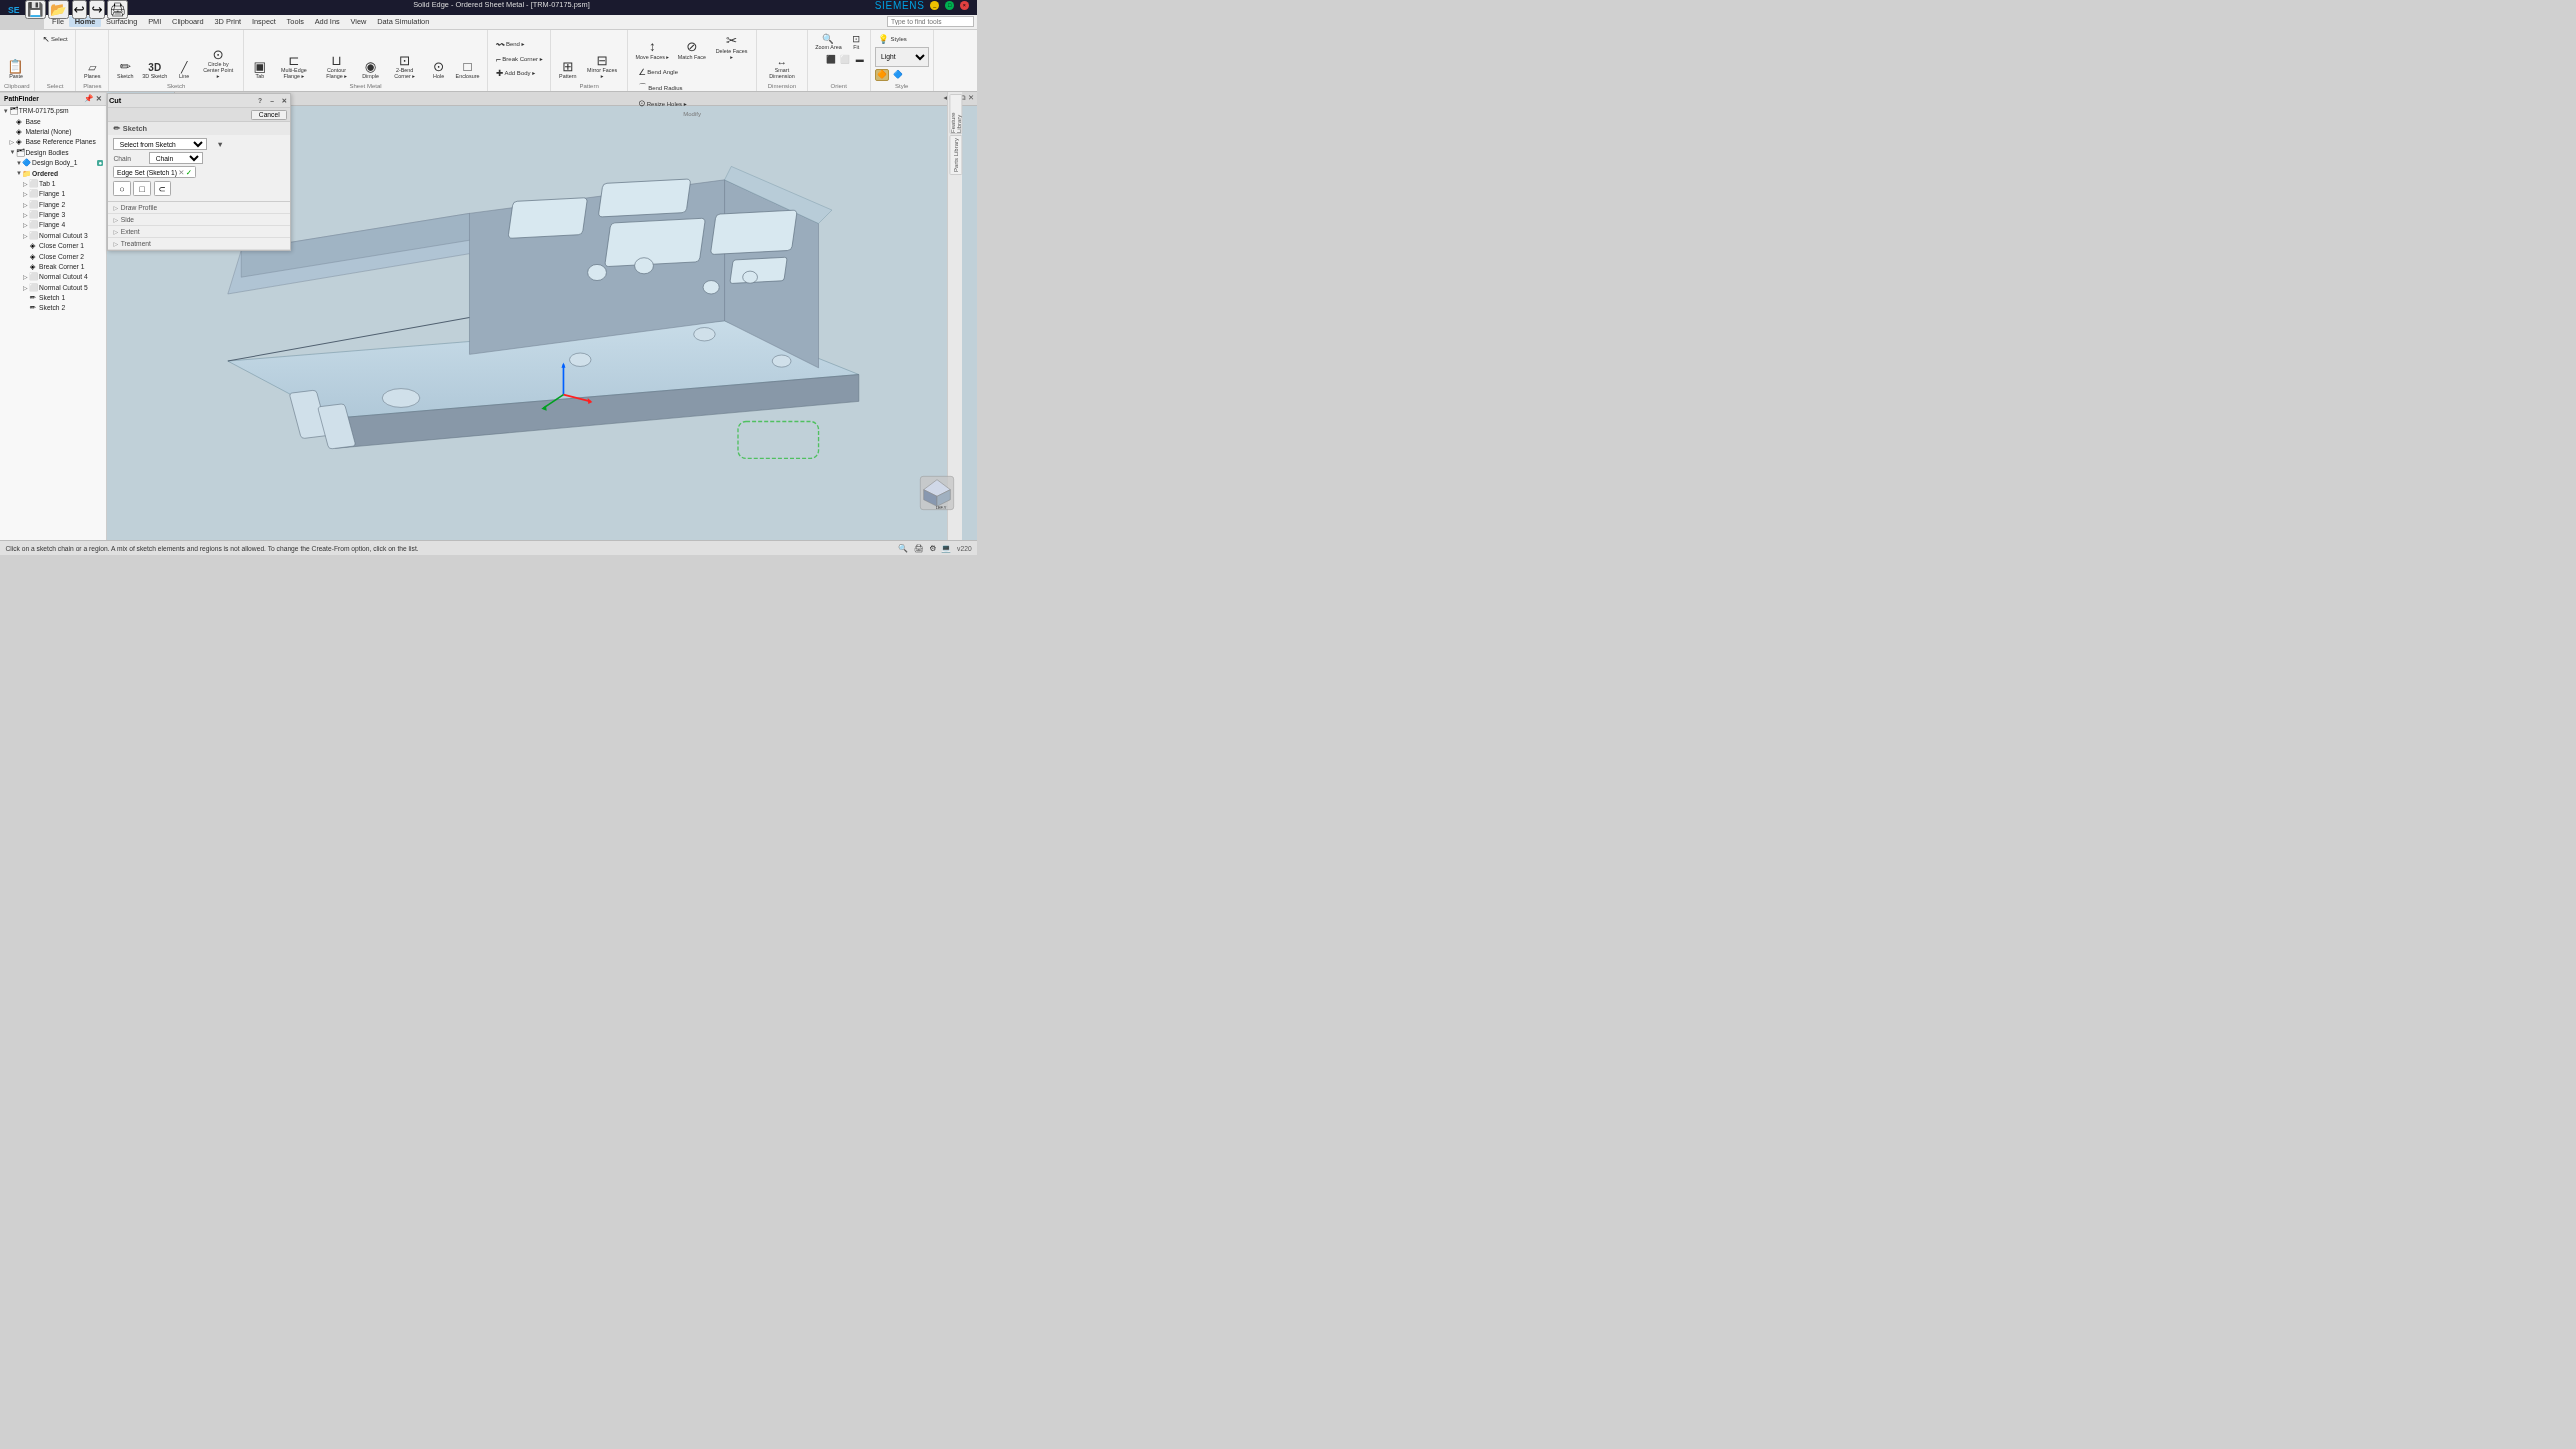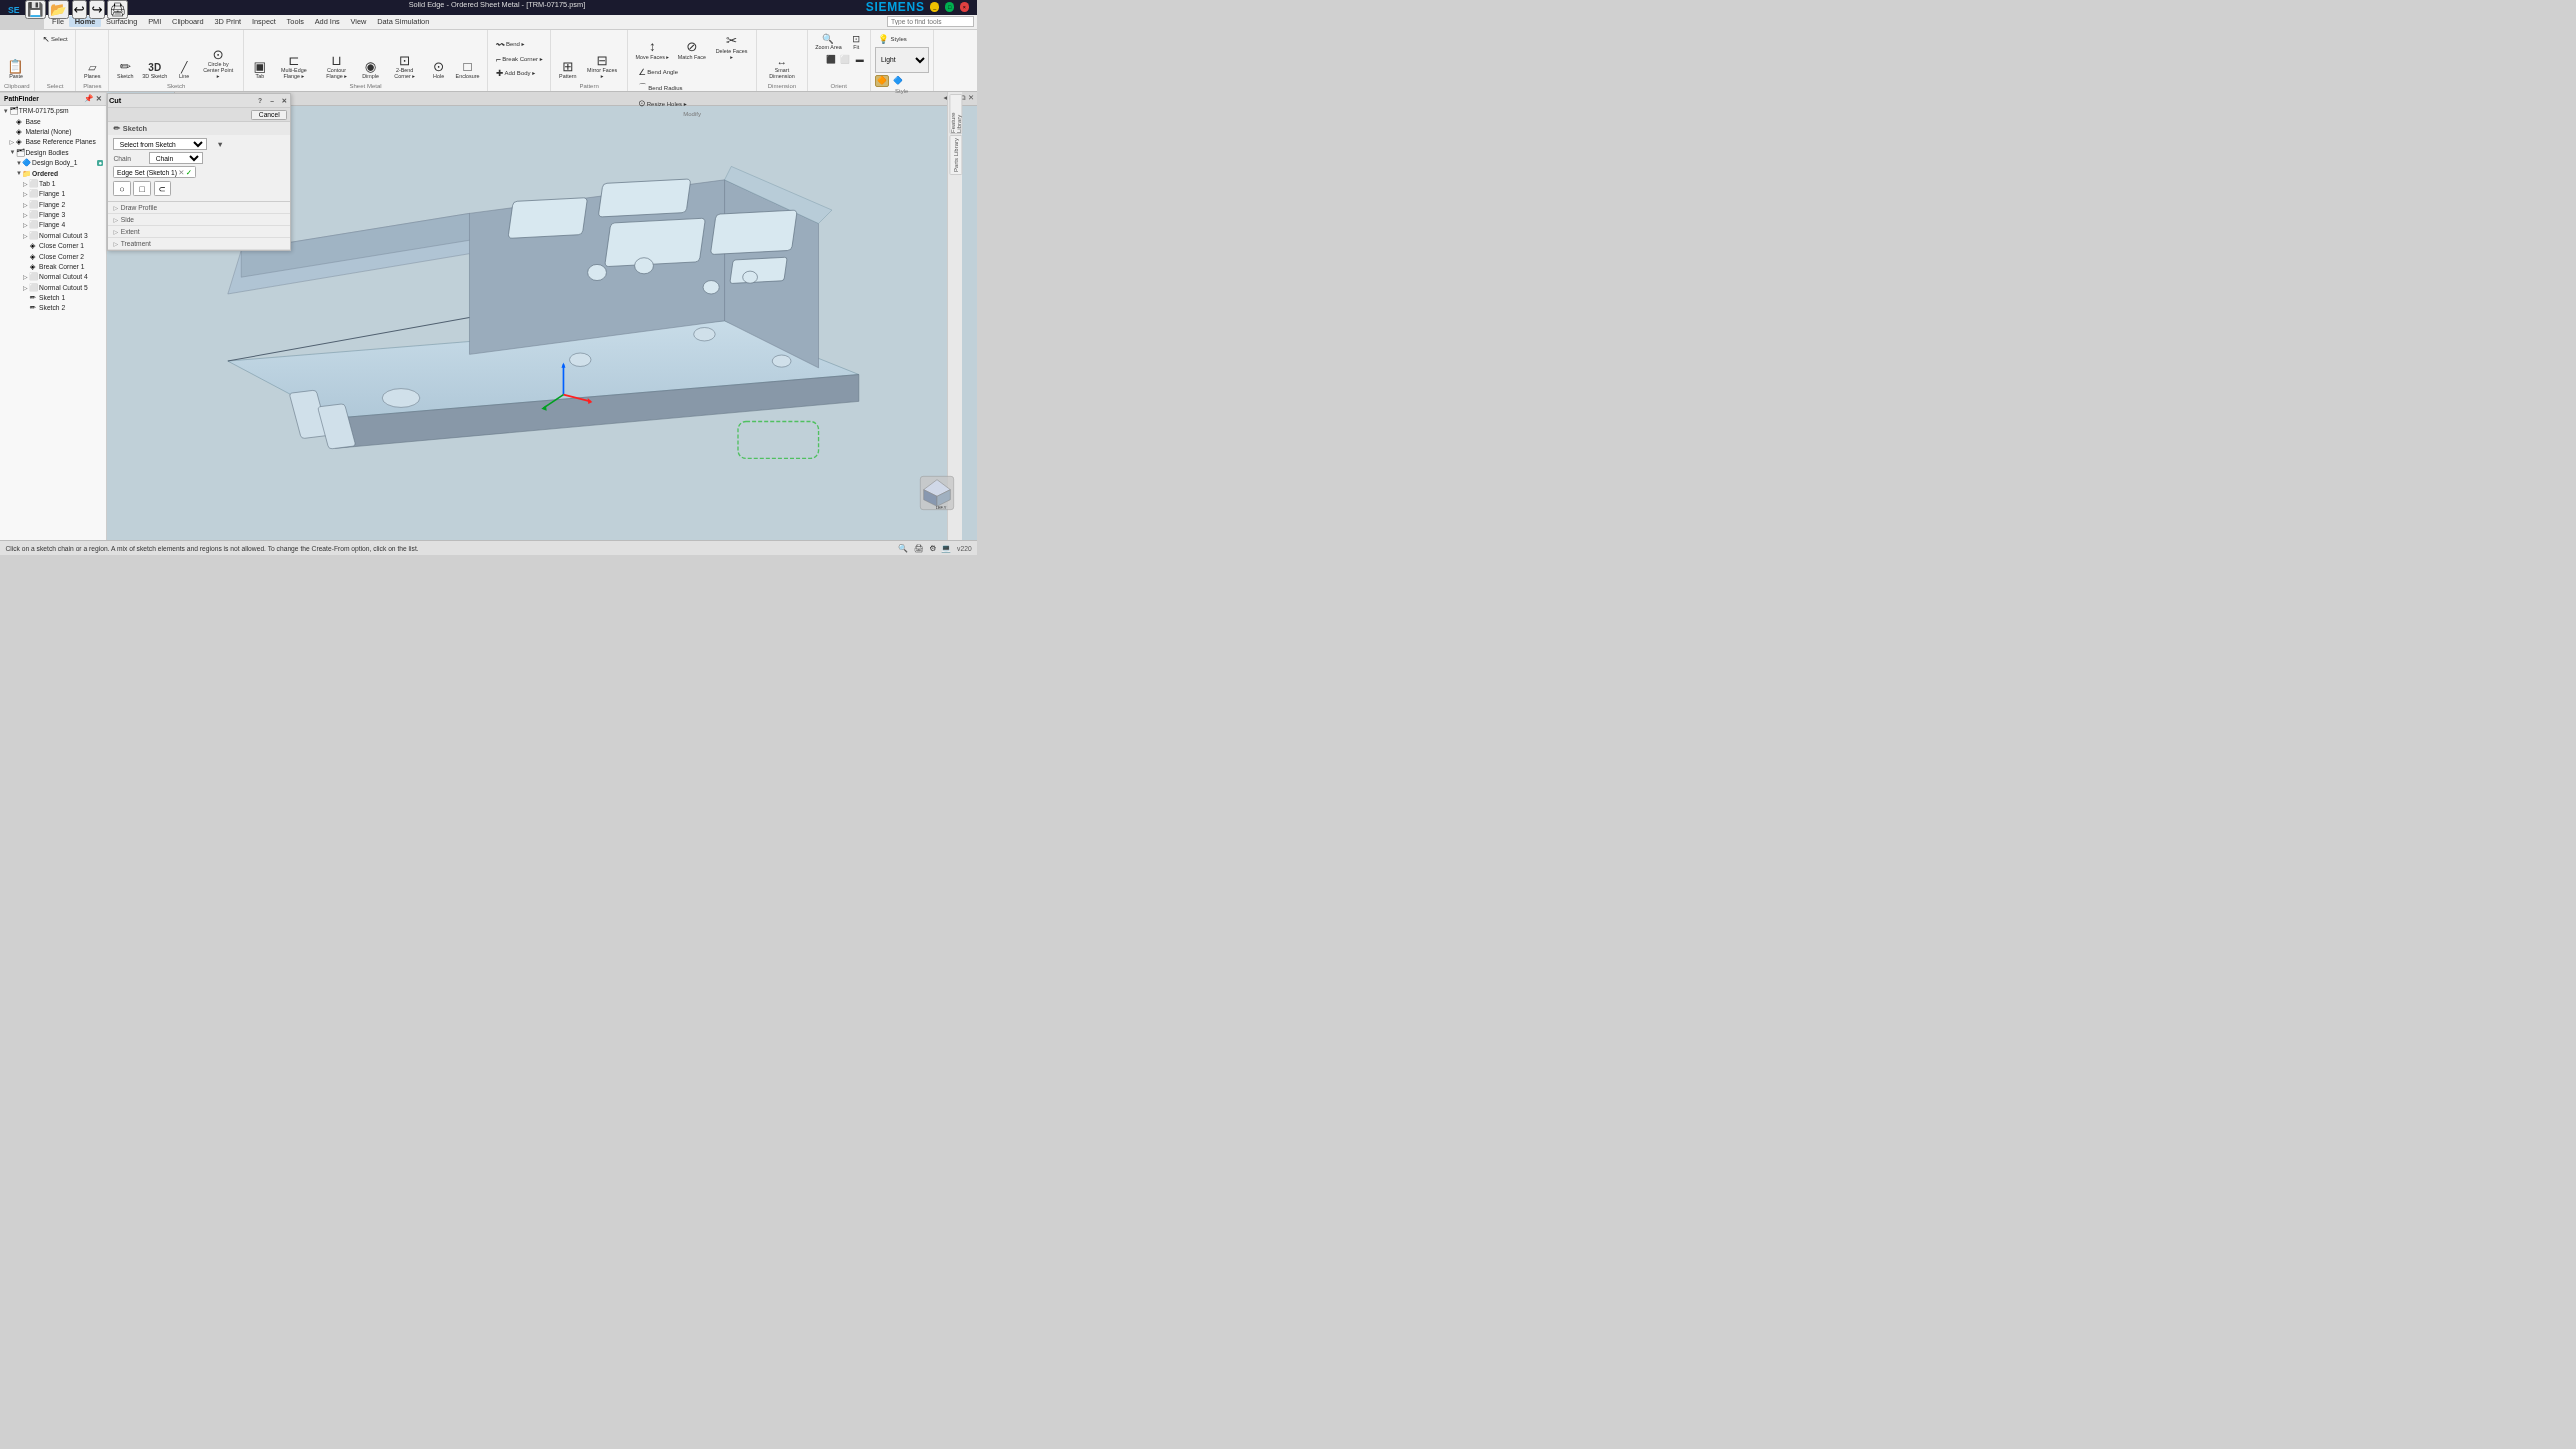--- a/index.html
+++ b/index.html
@@ -5,21 +5,21 @@
     * { margin: 0; padding: 0; box-sizing: border-box; }
     body { width: 977px; height: 555px; font-family: 'Segoe UI', Arial, sans-serif; font-size: 7.4px; background: #d0d0d0; overflow: hidden; position: relative; }
 
     
     #titlebar { position: absolute; top: 0; left: 0; right: 0; height: 14.8px; background: #1a1a2e; display: flex; align-items: flex-start; justify-content: space-between; padding: 0 8px; color: #ccc; font-size: 7.4px; z-index: 100; }
     #titlebar .title { flex: 1; text-align: center; font-size: 7.4px; color: #ddd; }
     #titlebar .win-btn { width: 9.4px; height: 9.4px; border-radius: 50%; border: none; cursor: pointer; font-size: 5.4px; display: flex; align-items: center; justify-content: center; }
     #titlebar .win-btn.minimize { background: #f0c000; }
     #titlebar .win-btn.maximize { background: #00b050; }
     #titlebar .win-btn.close { background: #e04040; }
-    #titlebar .siemens-logo { font-weight: bold; color: #00a0e0; font-size: 12px; letter-spacing: 0.7px; }
+    #titlebar .siemens-logo { font-weight: normal; color: #00a0e0; font-size: 10px; letter-spacing: 0.7px; }
 
     
     #menubar { position: absolute; top: 14.8px; left: 0; right: 0; height: 14.8px; background: #f0f0f0; border-bottom: 0.7px solid #ccc; display: flex; align-items: center; padding: 0 2.7px; z-index: 99; margin-left: 44px; }
     #menubar .menu-item { padding: 1.3px 5.4px; cursor: pointer; font-size: 7.4px; color: #333; border-radius: 1.3px; }
     #menubar .menu-item.active { background: #c8ddf0; font-weight: 600; }
 
     
     #ribbon { position: absolute; top: 29.5px; left: 0; right: 0; height: 62px; background: #f5f5f5; border-bottom: 1.3px solid #bbb; display: flex; z-index: 98; }
     .ribbon-group { display: flex; flex-direction: column; border-right: 0.7px solid #ddd; padding: 2.7px 4px 1.3px 4px; min-width: fit-content; }
     .ribbon-group-label { font-size: 6px; color: #777; text-align: center; margin-top: auto; padding-top: 1.3px; }
@@ -83,21 +83,21 @@
     #model-svg { position: absolute; top: 14.8px; left: 0; right: 0; bottom: 0; }
 
     
     #statusbar { position: absolute; bottom: 0; left: 0; right: 0; height: 14.8px; background: #e0e0e0; border-top: 0.7px solid #bbb; display: flex; align-items: center; padding: 0 5.4px; font-size: 6.7px; color: #333; z-index: 100; }
     #statusbar .status-msg { flex: 1; }
     #statusbar .status-icons { display: flex; gap: 5.4px; align-items: center; }
     #statusbar .status-icon { font-size: 8px; cursor: pointer; }
 
     
     #triad { position: absolute; bottom: 27px; right: 20px; width: 40px; height: 40px; z-index: 15; }
-    .styles-select { height: 26px; font-size: 6.7px; width: 54px; border: 0.7px solid #bbb; padding: 0 1.3px; }
+    .styles-select { height: 20px; font-size: 6.7px; width: 54px; border: 0.7px solid #bbb; padding: 0 1.3px; }
 
     
     #feature-panel { position: absolute; right: 14.8px; top: 91px; bottom: 14.8px; width: 14.8px; background: #e8e8e8; border-left: 0.7px solid #ccc; display: flex; flex-direction: column; align-items: center; padding: 2.7px 0; gap: 1.3px; z-index: 9; }
     .fp-tab { width: 13.4px; height: 40px; writing-mode: vertical-rl; text-orientation: mixed; font-size: 6px; display: flex; align-items: center; justify-content: center; cursor: pointer; border: 0.7px solid #ccc; border-radius: 1.3px; background: #f0f0f0; color: #555; }
   </style>
 </head>
 <body>
 
 <div id="titlebar">
   <div style="display:flex;align-items:center;gap:2.7px;">

